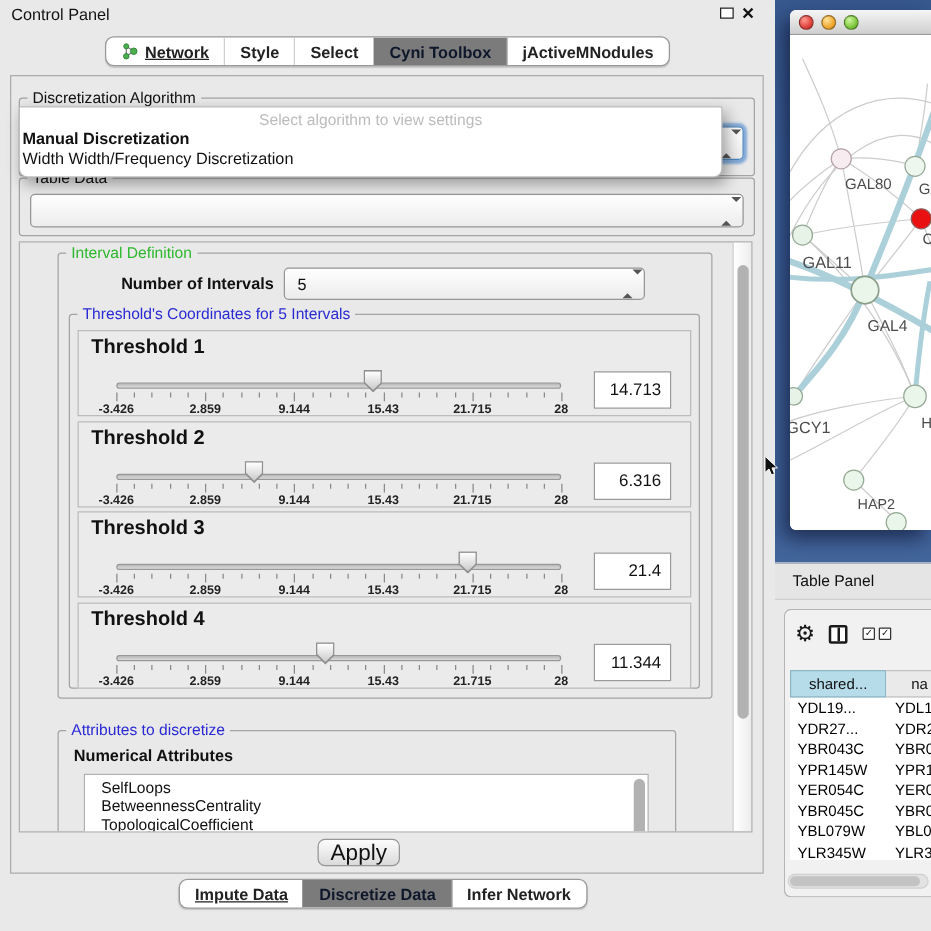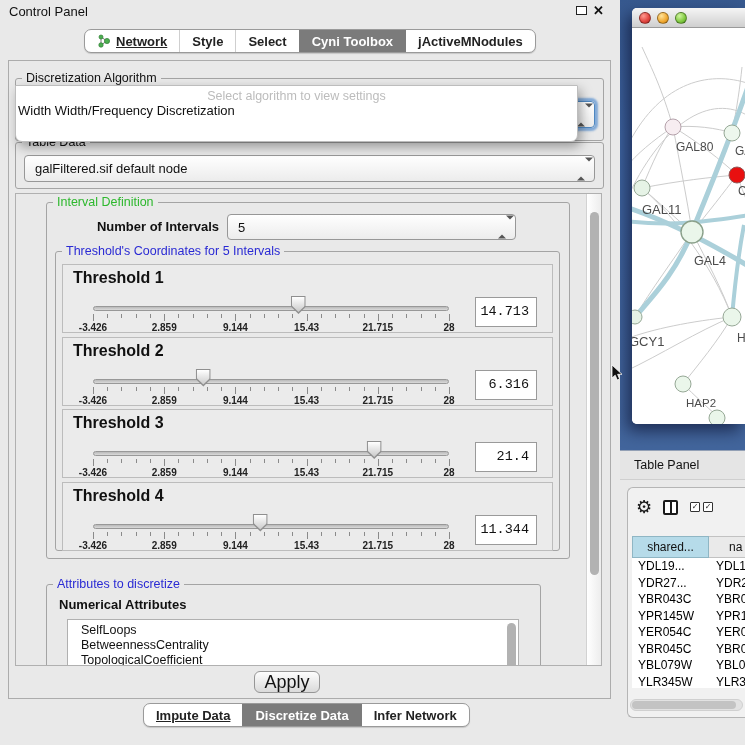--- a/index.html
+++ b/index.html
@@ -12,21 +12,21 @@
   .cp-titlebar { position:absolute; left:0; top:0; width:620px; height:22px; background:#e9e9e9; }
   .cp-title { position:absolute; left:9px; top:4px; font-size:13px; color:#111; }
   .float-icon { position:absolute; left:576px; top:6px; width:11px; height:9px; border:1.6px solid #222; background:#fff; }
   .close-icon { position:absolute; left:593px; top:3px; font-size:13px; font-weight:bold; color:#111; }
 
   .tabbar { position:absolute; display:flex; height:24px; background:#fff; border:1px solid #9a9a9a;
             border-radius:7px; overflow:hidden; box-shadow:0 1px 1px rgba(0,0,0,0.15); }
   .tabbar .tab { display:flex; align-items:center; padding:0 12px; font-size:13px; font-weight:bold; color:#222;
                  border-left:1px solid #cfcfcf; cursor:default; white-space:nowrap; }
   .tabbar .tab:first-child { border-left:none;text-decoration:underline; }
-  .tabbar .tab.selected { background:#7b7b7b; color:#ffffff; border-left-color:#7b7b7b; }
+  .tabbar .tab.selected { background:#7b7b7b; color:#0f172a; border-left-color:#7b7b7b; }
   .tabbar .tab.selected + .tab { border-left-color:#7b7b7b; }
   #top-tabs { left:84px; top:29px; }
   #bottom-tabs { left:143px; top:703px; }
   .tab-icon { width:14px; height:14px; margin-right:5px; }
 
   .content-box { position:absolute; left:8px; top:60px; width:603px; height:639px;
                  border:1px solid #acacac; background:#e9e9e9; }
 
   .group { position:absolute; border:1px solid #a4a4a4; border-radius:3px; }
   .group-title { position:absolute; top:-8px; left:6px; background:#e9e9e9; padding:0 4px;
@@ -75,21 +75,21 @@
                border:1px solid #989898; background:linear-gradient(#b9b9b9,#dadada); }
   .thr-thumb { position:absolute; top:31px; width:15px; height:18px; transform:translateX(-50%);
                clip-path:polygon(0 0,100% 0,100% 58%,50% 100%,0 58%); background:#8f8f8f; }
   .thr-thumb-inner { position:absolute; left:1px; top:1px; right:1px; bottom:2px;
                clip-path:polygon(0 0,100% 0,100% 58%,50% 100%,0 58%);
                background:linear-gradient(#ffffff,#c9c9c9); }
   .tick { position:absolute; top:49px; width:1px; background:#8a8a8a; }
   .tick-label { position:absolute; top:57px; transform:translateX(-50%); font-size:10px; font-weight:bold; color:#222; white-space:nowrap; }
   .thr-value { position:absolute; left:412px; top:32px; width:62px; height:30px; background:#fff;
                border:1px solid #9a9a9a; font-size:13.5px; color:#111; text-align:right;
-               line-height:28px; padding-right:7px;font-family:Liberation Mono, monospace; }
+               line-height:28px; padding-right:7px; }
 
   .attrs-group { left:30px; top:390px; width:495px; height:105px; }
   .attrs-title { position:absolute; left:12px; top:12px; font-size:13px; font-weight:bold; color:#111; }
   .attr-list { position:absolute; left:20px; top:34px; width:452px; height:70px; background:#fff;
                border:1px solid #b0b0b0; overflow:hidden; }
   .attr-item { font-size:12.5px; color:#111; padding-left:13px; height:15px; line-height:15px; }
   .attr-list .pad { height:3px; }
   .list-thumb { position:absolute; right:2px; top:3px; width:9px; height:60px; border-radius:5px; background:#b2b2b2; }
 
   .apply-btn { position:absolute; left:245px; top:610px; width:66px; height:22px;
@@ -179,27 +179,27 @@
 
       <div class="group algo-group">
         <span class="group-title">Discretization Algorithm</span>
         <div class="combo focus algo-combo">
           <span class="spinner"><span class="spin-up"></span><span class="spin-down"></span></span>
         </div>
       </div>
 
       <div class="popup" id="algo-popup">
         <div class="popup-placeholder">Select algorithm to view settings</div>
+      <div class="popup-item bold">Manual Discretization</div>
           <div class="popup-item">Width Width/Frequency Discretization</div>
         </div>
 
       <div class="group tdata-group">
         <span class="group-title">Table Data</span>
         <div class="combo tdata-combo">
-          <span class="combo-text">galFiltered.sif default node</span>
           <span class="spinner"><span class="spin-up"></span><span class="spin-down"></span></span>
         </div>
       </div>
 
       <div class="scrollpane">
         <div class="group interval-group">
           <span class="group-title green">Interval Definition</span>
           <div class="num-label">Number of Intervals</div>
           <div class="combo num-combo">
             <span class="combo-text">5</span>

